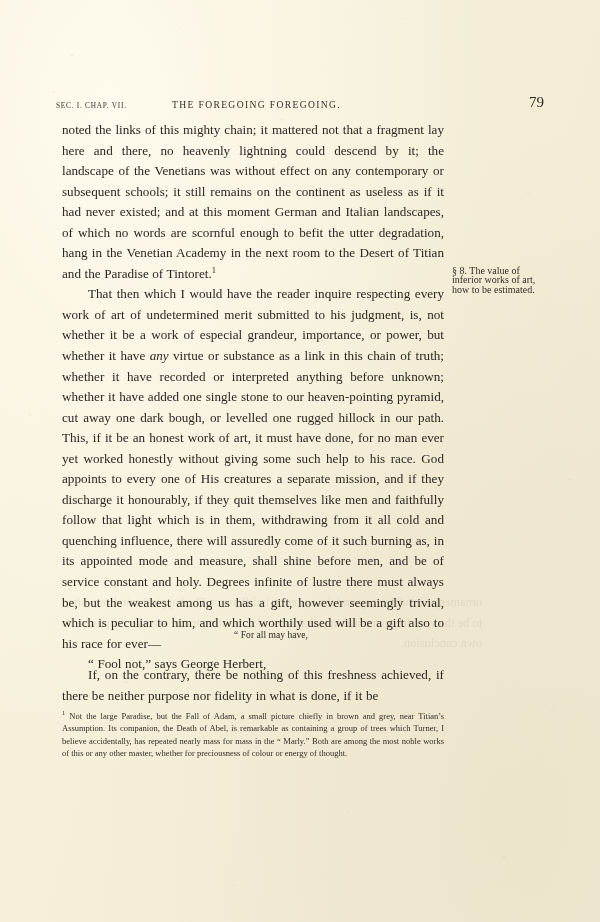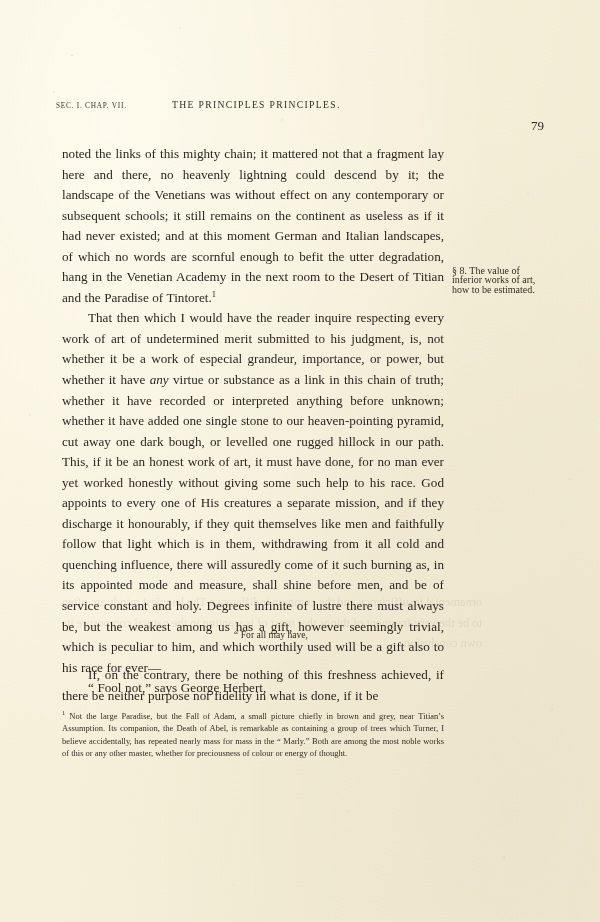--- a/index.html
+++ b/index.html
@@ -81,30 +81,29 @@
     left: 116px;
     top: 1px;
     font-size: 9.6px;
     letter-spacing: 1.35px;
     color: #332d25;
   }
   .rh-folio {
     position: absolute;
     right: 14px;
     top: -4px;
-    font-size: 13px;
+    font-size: 15px;
     color: #2e2820;
-    margin-top: 24px;
   }
 
   
   #body {
     position: absolute;
     left: 62px;
-    top: 144px;
+    top: 120px;
     width: 382px;
   }
   p.para {
     margin: 0;
     font-size: 13.15px;
     line-height: 20.55px;
     text-align: justify;
     text-indent: 26px;
     color: #2b2620;
     word-spacing: 0.3px;
@@ -164,21 +163,21 @@
 <body>
 
 <div id="page">
 
   <div id="grain"></div>
 
   <div id="showthrough">ornamental insufficiency and the common indifference The happiest minds are often to be the very fragment of things that most of is wanting in the natural composure its own conclusion.</div>
 
   <div id="runhead">
     <div class="rh-sec">SEC. I. CHAP. VII.</div>
-    <div class="rh-title">THE PRINCIPLES PRINCIPLES.</div>
+    <div class="rh-title">THE FOREGOING FOREGOING.</div>
     <div class="rh-folio">79</div>
   </div>
 
   <div id="sidenote">§ 8. The value of inferior works of art, how to be estimated.</div>
 
   <div id="body">
     <p class="para noindent"><span>noted the links of this mighty chain; it mattered not that a fragment lay here and there, no heavenly lightning could descend by it; the landscape of the Venetians was without effect on any contemporary or subsequent schools; it still remains on the continent as useless as if it had never existed; and at this moment German and Italian landscapes, of which no words are scornful enough to befit the utter degradation, hang in the Venetian Academy in the next room to the Desert of Titian and the Paradise of Tintoret.</span><sup class="fn">1</sup></p>
 
     <p class="para"><span>That then which I would have the reader inquire respecting every work of art of undetermined merit submitted to his judgment, is, not whether it be a work of especial grandeur, importance, or power, but whether it have </span><span class="ital">any</span><span> virtue or substance as a link in this chain of truth; whether it have recorded or interpreted anything before unknown; whether it have added one single stone to our heaven-pointing pyramid, cut away one dark bough, or levelled one rugged hillock in our path.  This, if it be an honest work of art, it must have done, for no man ever yet worked honestly without giving some such help to his race.  God appoints to every one of His creatures a separate mission, and if they discharge it honourably, if they quit themselves like men and faithfully follow that light which is in them, withdrawing from it all cold and quenching influence, there will assuredly come of it such burning as, in its appointed mode and measure, shall shine before men, and be of service constant and holy.  Degrees infinite of lustre there must always be, but the weakest among us has a gift, however seemingly trivial, which is peculiar to him, and which worthily used will be a gift also to his race for ever—</span></p>
 

